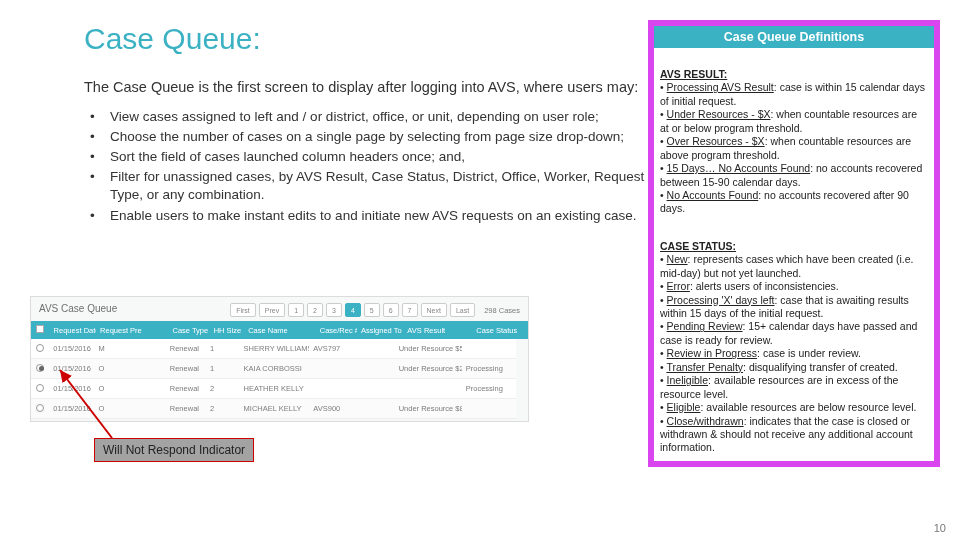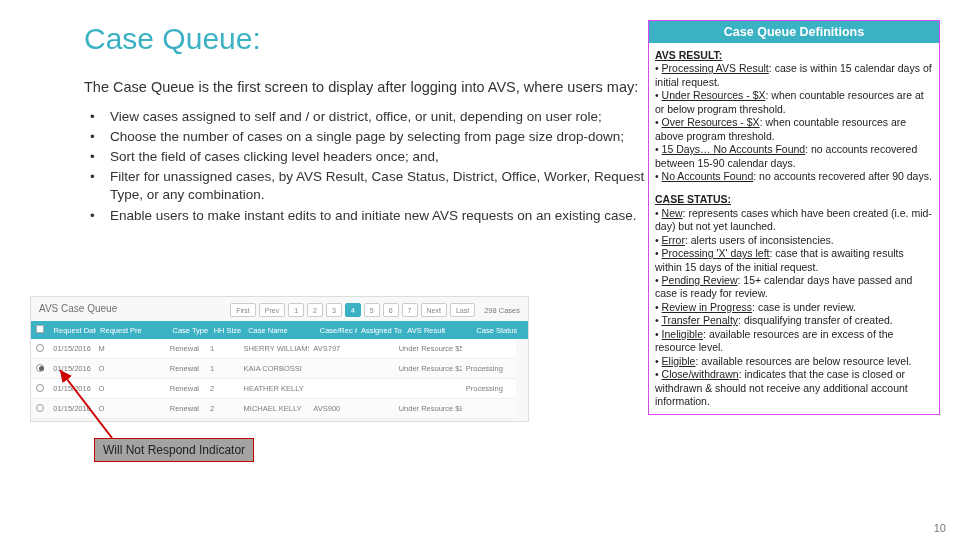--- a/index.html
+++ b/index.html
@@ -29,40 +29,40 @@
   .c-avs { width: 100px; }
   .c-cstat { width: 80px; }
   .ss-body { position: absolute; left: 0; top: 42px; right: 12px; }
   .ss-row { display: flex; height: 20px; align-items: center; font-size: 7.5px; color: #7d7d7d; border-bottom: 1px solid #eee; background: #fff; }
   .ss-row:nth-child(even) { background: #fbfbfb; }
   .chkbox { display: inline-block; width: 8px; height: 8px; border: 1px solid #aaa; background: #fff; }
   .radio { display: inline-block; width: 8px; height: 8px; border: 1px solid #979797; border-radius: 50%; background: #fff; position: relative; }
   .radio.sel::after { content: ""; position: absolute; left: 1.5px; top: 1.5px; width: 5px; height: 5px; border-radius: 50%; background: #666; }
   .callout { position: absolute; left: 94px; top: 438px; border: 1.5px solid #c00; padding: 4px 8px; font-size: 12px; color: #222; background: #a3a3a3; }
   .arrow-svg { position: absolute; left: 46px; top: 358px; width: 120px; height: 90px; pointer-events: none; }
-  .right-box { position: absolute; right: 20px; top: 20px; width: 292px; border: 1px solid #d946ef; background: #fff; font-size: 10.5px; line-height: 1.28; }
+  .right-box { position: absolute; right: 20px; top: 20px; width: 292px; border: 6px solid #d946ef; background: #fff; font-size: 10.5px; line-height: 1.28; }
   .right-head { background: #3bb1c4; color: #fff; text-align: center; font-weight: bold; padding: 3px 4px; font-size: 12.5px; }
   .right-body { padding: 4px 6px 6px; }
-  .sec-title { font-weight: bold; text-decoration: underline; margin-top: 2px; }
+  .sec-title { font-weight: bold; text-decoration: underline; margin-top: 16px; }
   .def-line { }
   .def-line .term { text-decoration: underline; }
   .page-num { position: absolute; right: 14px; bottom: 6px; font-size: 11px; color: #777; }
 </style>
 </head>
 <body>
 
 <div class="slide">
 
   <div class="left-col">
     <div class="title">Case Queue:</div>
     <div class="intro">The Case Queue is the first screen to display after logging into AVS, where users may:</div>
     <ul class="bullets">
-      <li>View cases assigned to self and / or district, office, or unit, depending on user role;</li>
+      <li>View cases assigned to left and / or district, office, or unit, depending on user role;</li>
       <li>Choose the number of cases on a single page by selecting from page size drop-down;</li>
-      <li>Sort the field of cases clicking level headers once; and,</li>
+      <li>Sort the field of cases launched column headers once; and,</li>
       <li>Filter for unassigned cases, by AVS Result, Case Status, District, Office, Worker, Request Type, or any combination.</li>
       <li>Enable users to make instant edits to and initiate new AVS requests on an existing case.</li>
     </ul>
   </div>
 
   <div class="screenshot-wrap">
     <div class="ss-title">AVS Case Queue</div>
     <div class="ss-paging">
       <span class="pg-btn">First</span>
       <span class="pg-btn">Prev</span>

